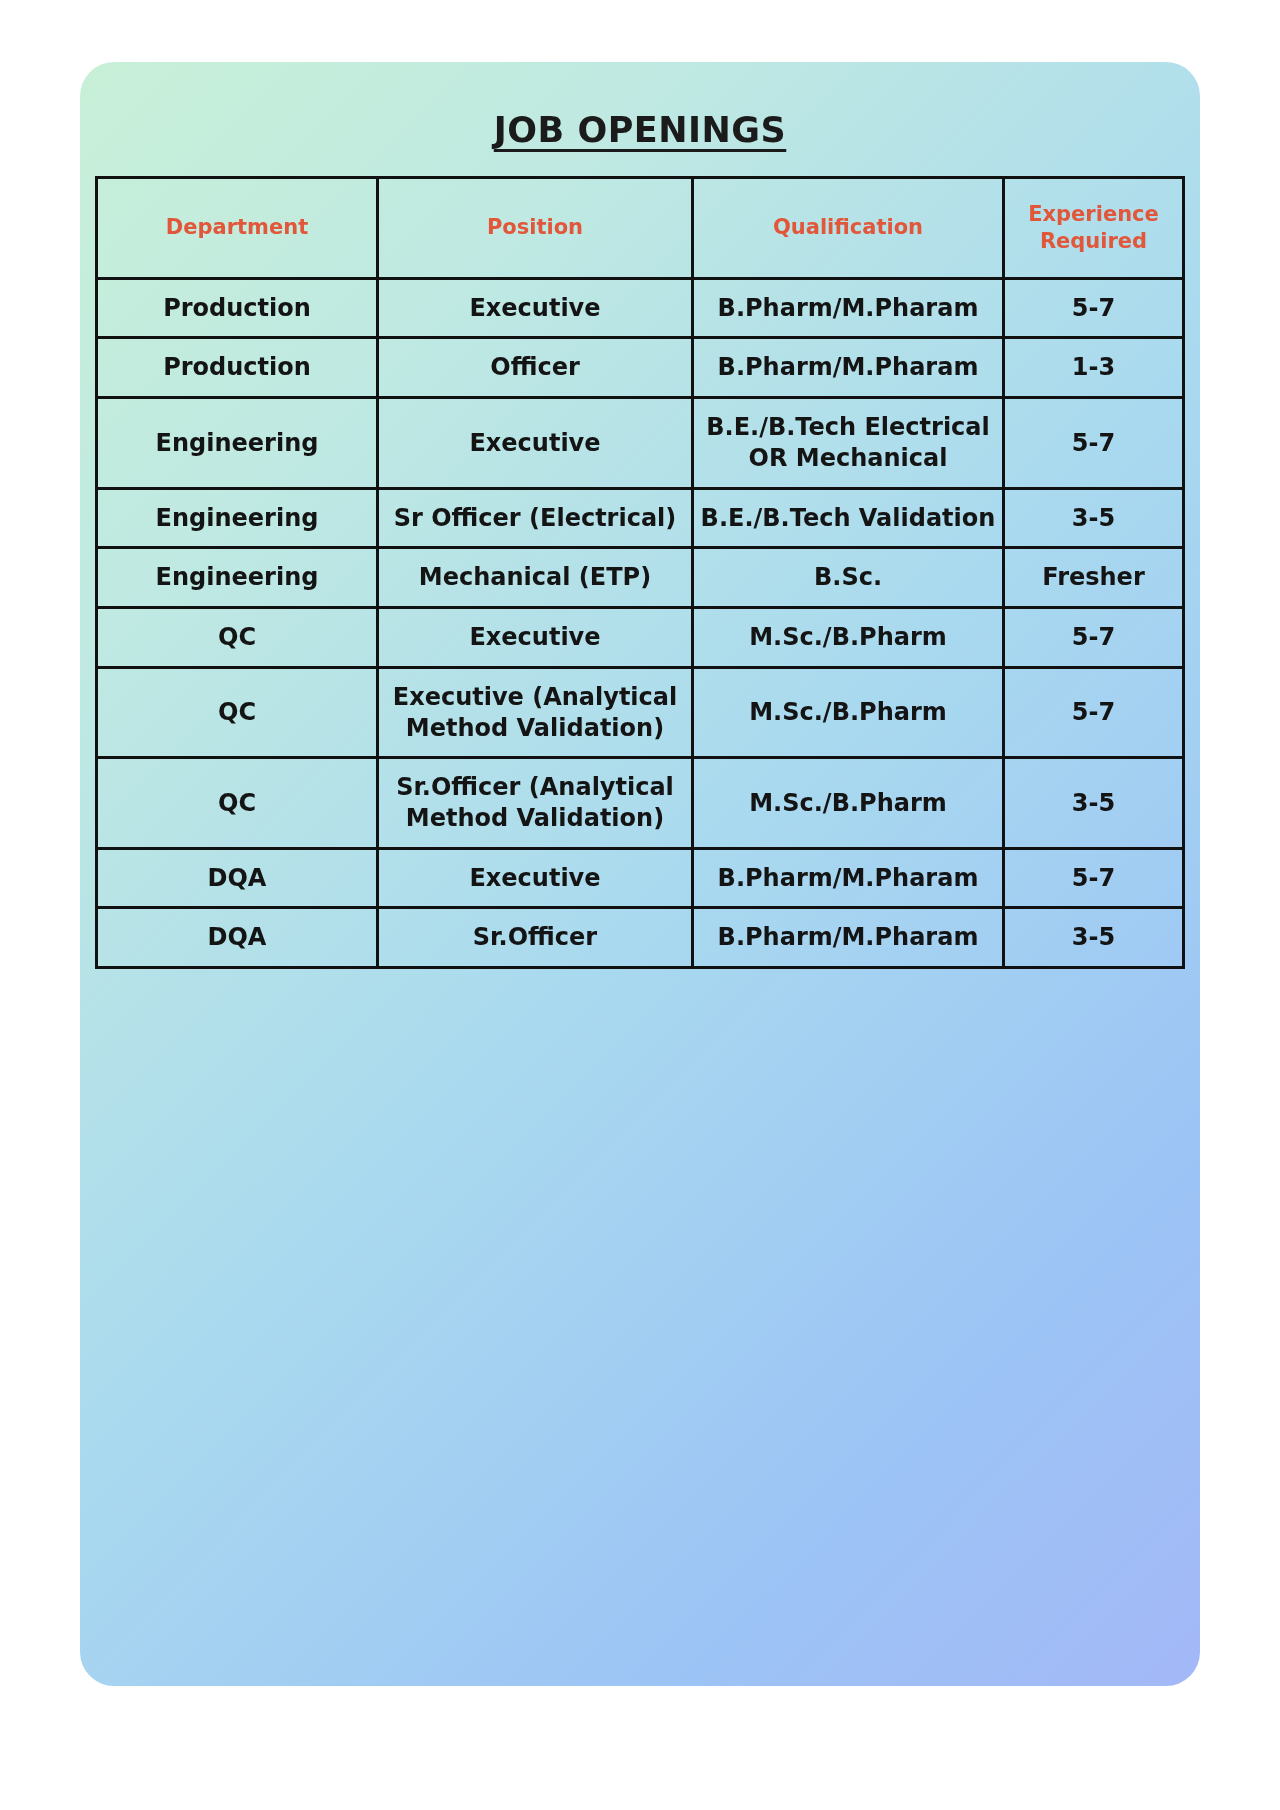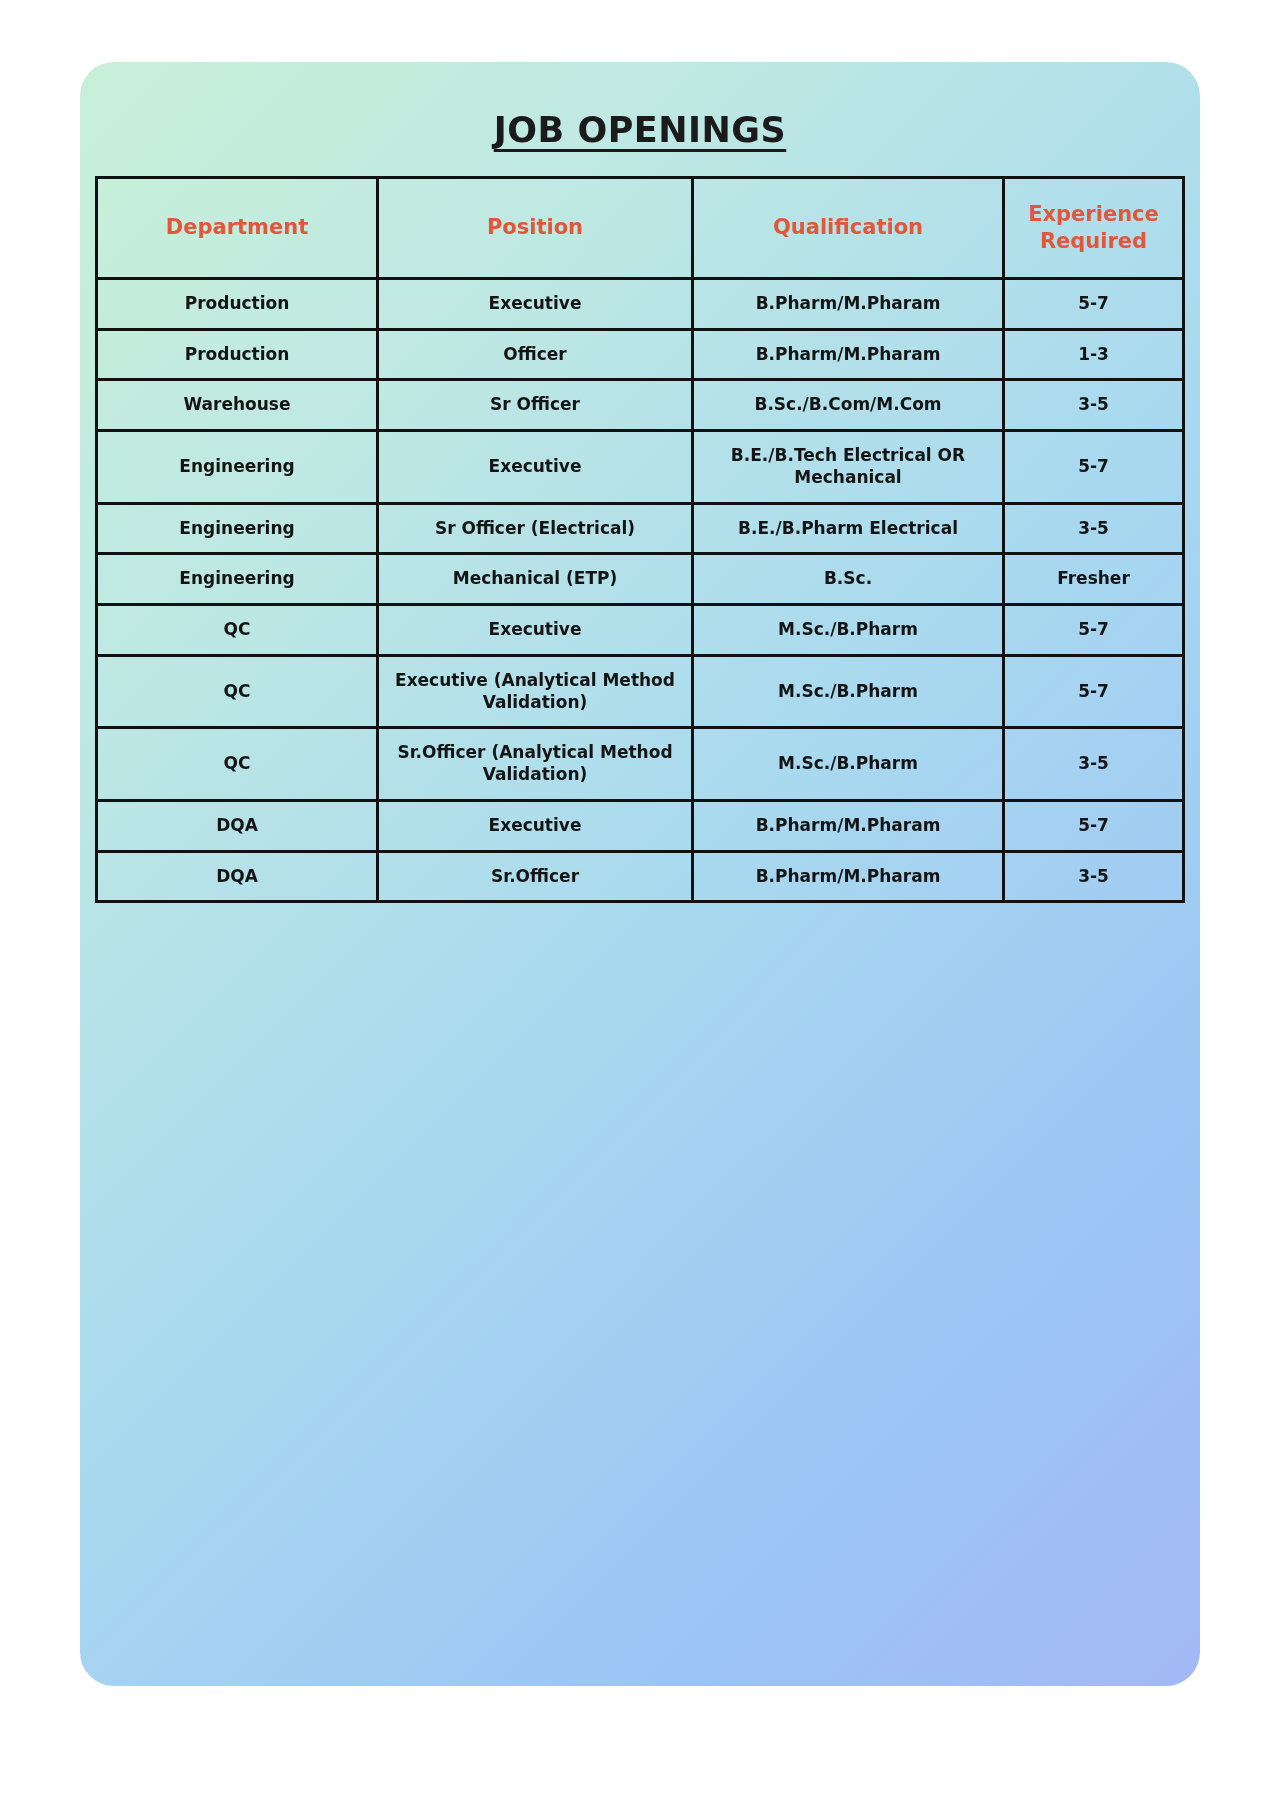--- a/index.html
+++ b/index.html
@@ -44,21 +44,21 @@
     border-collapse: collapse;
     width: 1087px;
     margin: 13px auto;
     table-layout: fixed;
     background: transparent;
   }
   table.jobs td, table.jobs th {
     border: 3px solid #111111;
     text-align: center;
     vertical-align: middle;
-    font-size: 17px;
+    font-size: 24px;
     font-weight: bold;
     color: #141414;
     padding: 13px 6px;
     line-height: 1.28;
     background: transparent;
   }
   table.jobs th {
     color: #e2563a;
     font-size: 21px;
     padding: 22px 6px;
@@ -98,35 +98,29 @@
             <td>B.Pharm/M.Pharam</td>
             <td>5-7</td>
           </tr>
           <tr>
             <td>Production</td>
             <td>Officer</td>
             <td>B.Pharm/M.Pharam</td>
             <td>1-3</td>
           </tr>
           <tr>
-            <td>Warehouse</td>
-            <td>Sr Officer</td>
-            <td>B.Sc./B.Com/M.Com</td>
-            <td>3-5</td>
-          </tr>
-          <tr>
             <td>Engineering</td>
             <td>Executive</td>
             <td>B.E./B.Tech Electrical OR Mechanical</td>
             <td>5-7</td>
           </tr>
           <tr>
             <td>Engineering</td>
             <td>Sr Officer (Electrical)</td>
-            <td>B.E./B.Pharm Electrical</td>
+            <td>B.E./B.Tech Validation</td>
             <td>3-5</td>
           </tr>
           <tr>
             <td>Engineering</td>
             <td>Mechanical (ETP)</td>
             <td>B.Sc.</td>
             <td>Fresher</td>
           </tr>
           <tr>
             <td>QC</td>

